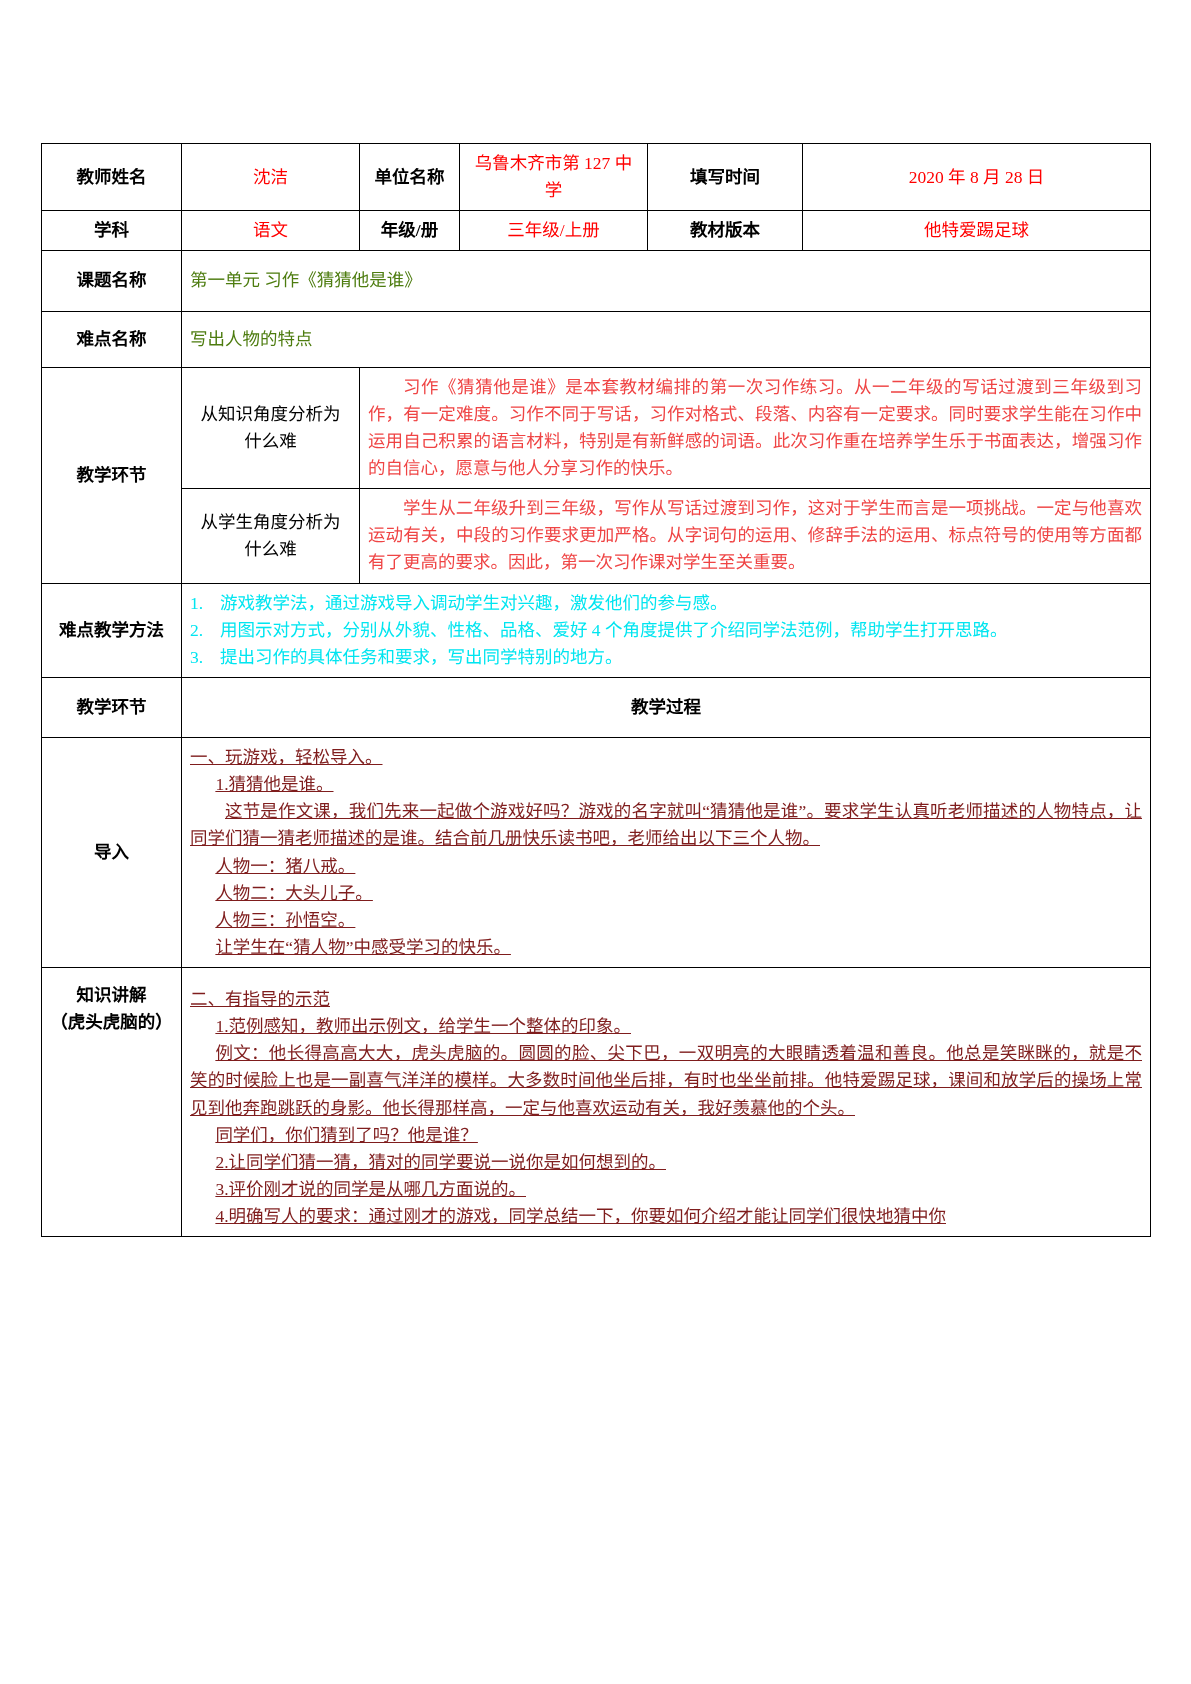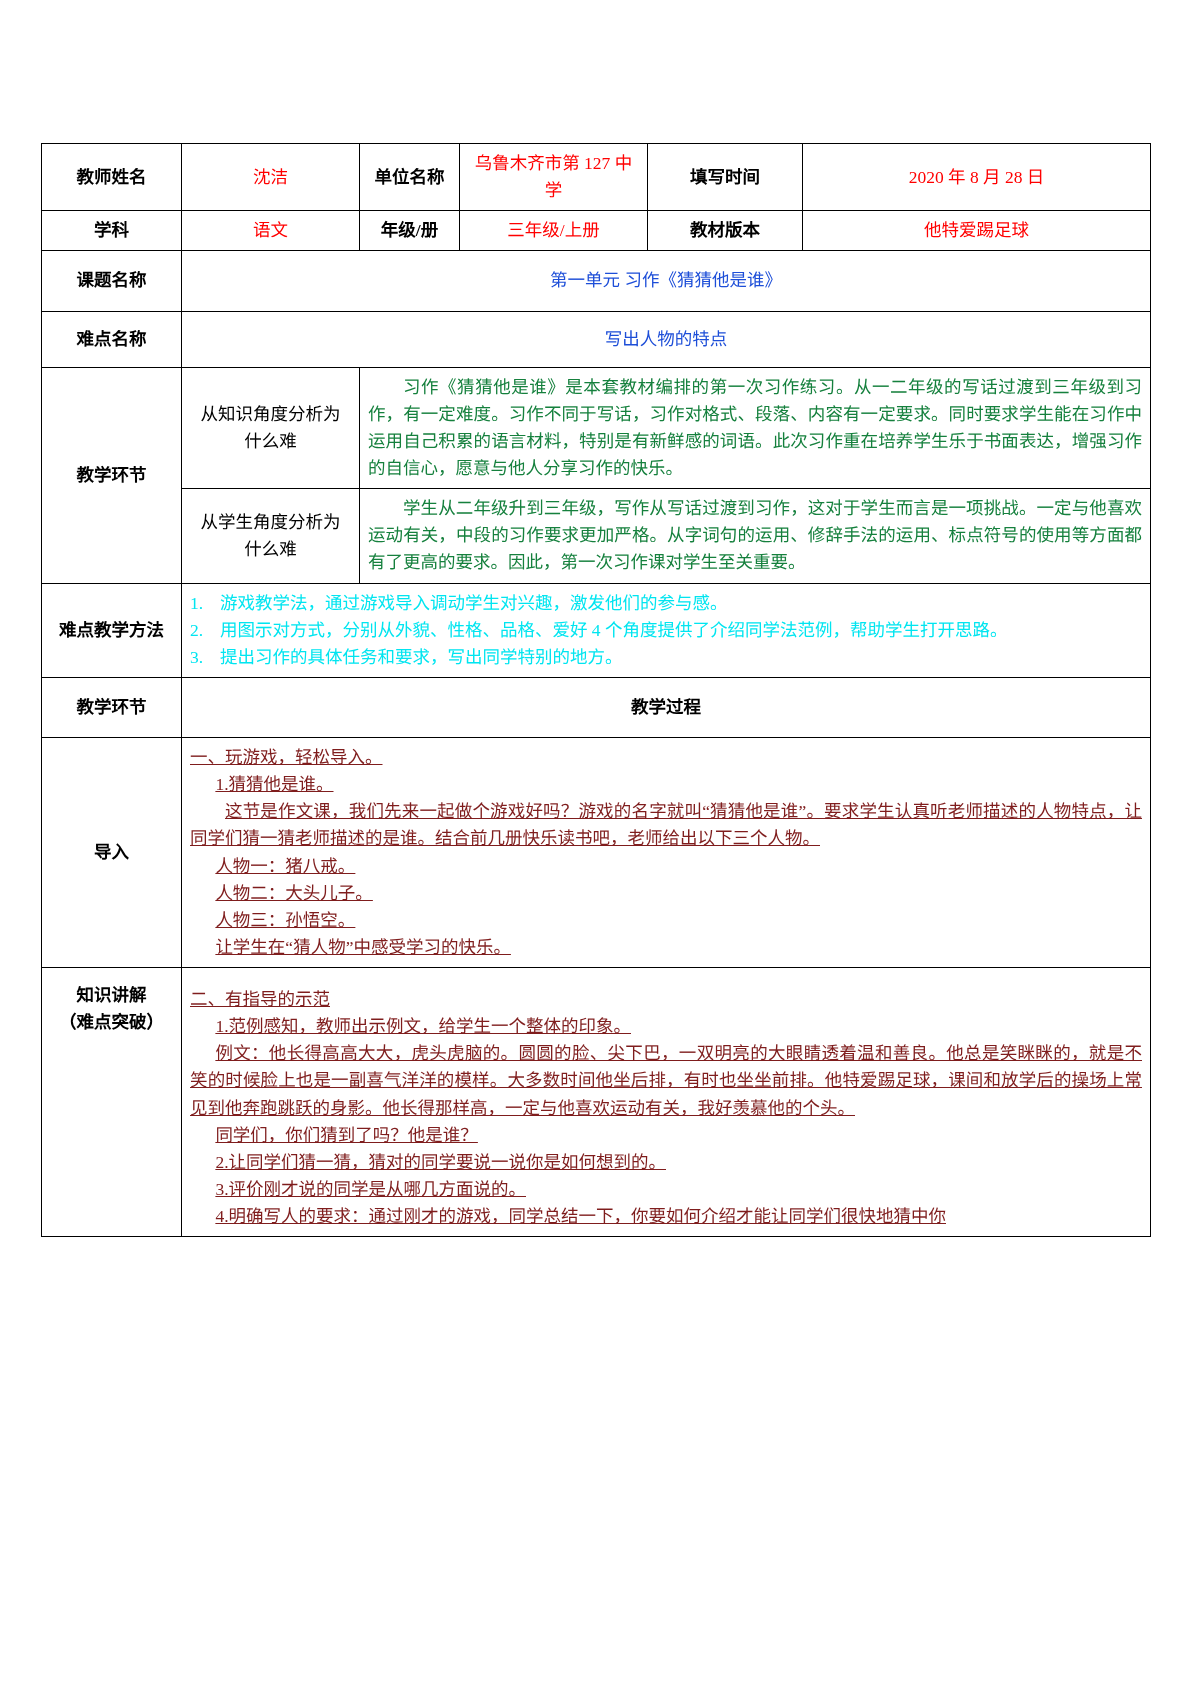--- a/index.html
+++ b/index.html
@@ -48,27 +48,26 @@
     line-height: 1.5;
   }
   
   .val-red {
     color: #ff0000;
     text-align: center;
     font-size: 18px;
     line-height: 1.5;
   }
   .val-red-center {
-    color: #1d4ed8;
-    text-align: center;
+    color: #4d7c0f;
     font-size: 18.5px;
   }
   
   .val-cyan {
-    color: #15803d;
+    color: #ef4444;
     text-align: justify;
     font-size: 17.5px;
     line-height: 1.72;
     padding: 10px 14px 10px 12px;
   }
   .val-cyan p {
     margin: 0;
     text-indent: 2em;
   }
   .method-list {
@@ -219,21 +218,21 @@
           <p class="p-ind1">人物一：猪八戒。</p>
           <p class="p-ind1">人物二：大头儿子。</p>
           <p class="p-ind1">人物三：孙悟空。</p>
           <p class="p-ind1">让学生在“猜人物”中感受学习的快乐。</p>
         </td>
       </tr>
 
       <tr>
         <td class="cell-stage stage-two-line" style="vertical-align:top;padding-top:14px;">
           <div>知识讲解</div>
-          <div>（难点突破）</div>
+          <div>（虎头虎脑的）</div>
         </td>
         <td class="prose" colspan="5" style="vertical-align:top;padding-top:18px;">
           <p class="p-none">二、有指导的示范</p>
           <p class="p-ind1">1.范例感知，教师出示例文，给学生一个整体的印象。</p>
           <p class="p-ind1">例文：他长得高高大大，虎头虎脑的。圆圆的脸、尖下巴，一双明亮的大眼睛透着温和善良。他总是笑眯眯的，就是不笑的时候脸上也是一副喜气洋洋的模样。大多数时间他坐后排，有时也坐坐前排。他特爱踢足球，课间和放学后的操场上常见到他奔跑跳跃的身影。他长得那样高，一定与他喜欢运动有关，我好羡慕他的个头。</p>
           <p class="p-ind1">同学们，你们猜到了吗？他是谁？</p>
           <p class="p-ind1">2.让同学们猜一猜，猜对的同学要说一说你是如何想到的。</p>
           <p class="p-ind1">3.评价刚才说的同学是从哪几方面说的。</p>
           <p class="p-ind1">4.明确写人的要求：通过刚才的游戏，同学总结一下，你要如何介绍才能让同学们很快地猜中你</p>
         </td>

